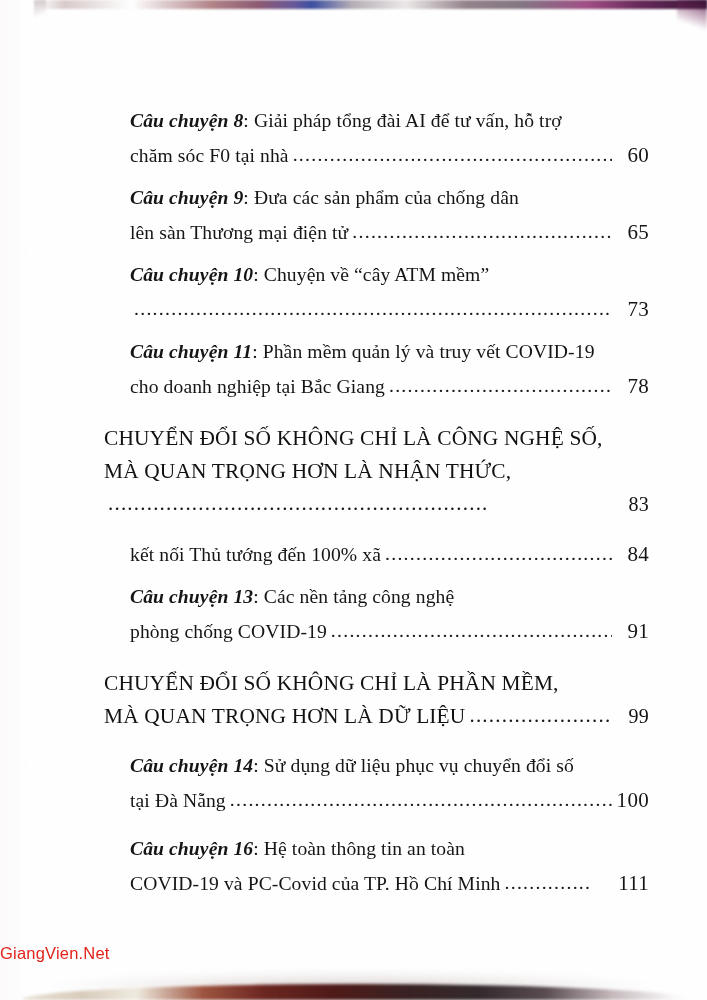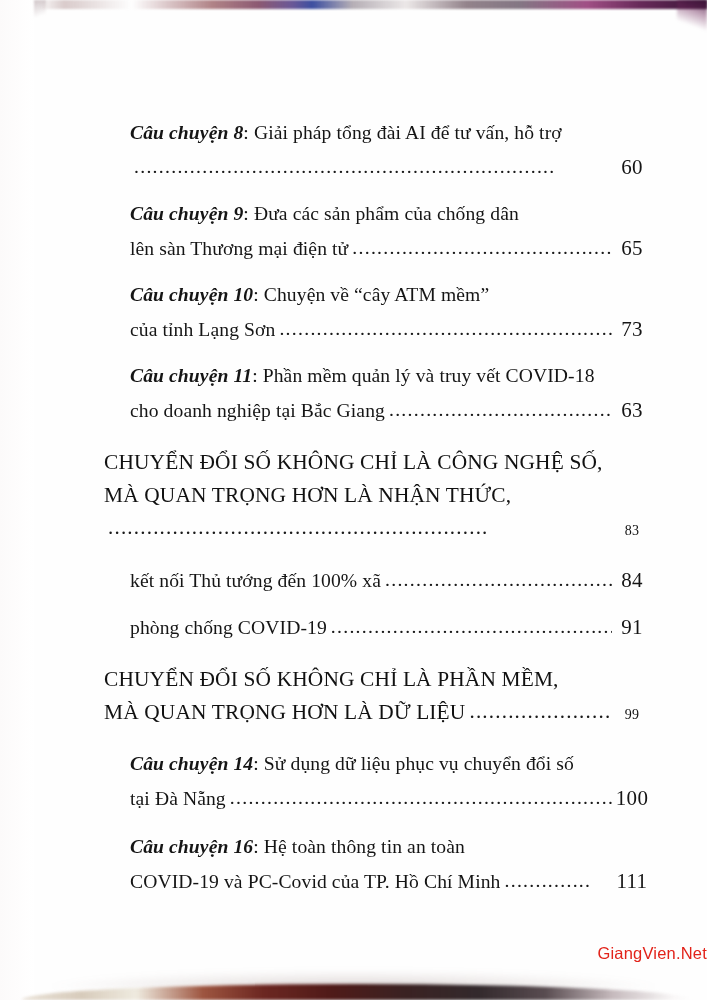--- a/index.html
+++ b/index.html
@@ -124,21 +124,21 @@
 
   .toc-body {
     position: absolute;
     left: 104px;
     top: 104px;
     width: 545px;
   }
 
   
   .entry {
-    margin: 12px 0 8px 0;
+    margin: 0 0 8px 0;
     padding-left: 26px;
     color: #151515;
     font-size: 19.6px;
     line-height: 34px;
     letter-spacing: 0.1px;
   }
   .entry .line1 {
     white-space: nowrap;
   }
   .entry .story-label {
@@ -168,21 +168,21 @@
     white-space: nowrap;
     font-size: 19.6px;
     letter-spacing: 1.3px;
     color: #1a1a1a;
     margin: 0 3px 0 4px;
     position: relative;
     top: -1px;
   }
   .leader-row .pageno {
     flex: 0 0 auto;
-    text-align: center;
+    text-align: right;
     min-width: 34px;
     font-size: 21px;
     letter-spacing: 0.3px;
   }
 
   
   .section {
     margin: 0 0 6px 0;
     padding-left: 0px;
     color: #111111;
@@ -191,34 +191,34 @@
     letter-spacing: 0.15px;
   }
   .section .cap-line {
     white-space: nowrap;
   }
   .section .leader-row .dots {
     font-size: 21px;
     letter-spacing: 1.2px;
   }
   .section .leader-row .pageno {
-    font-size: 14px;
+    font-size: 20px;
   }
 
   .gap-before-section { margin-top: 18px; }
   .gap-after-section  { margin-top: 16px; }
   .entry.wide-gap { margin-bottom: 14px; }
 
   
   .watermark {
     position: absolute;
     left: 0;
     right: 0;
     top: 944px;
-    text-align: right;
+    text-align: left;
     color: #e2231a;
     font-family: "Liberation Sans", "DejaVu Sans", sans-serif;
     font-size: 16.5px;
     letter-spacing: 0.2px;
   }
 </style>
 </head>
 <body>
 
 <div class="page-scan">
@@ -231,20 +231,21 @@
 </div>
 
 <div class="toc">
   <div class="toc-body">
 
     <div class="entry">
       <div class="line1">
         <span class="story-label">Câu chuyện 8</span><span class="story-colon">:</span><span class="title-part1"> Giải pháp tổng đài AI để tư vấn, hỗ trợ</span>
       </div>
       <div class="leader-row">
+        <span class="txt">chăm sóc F0 tại nhà</span>
         <span class="dots">....................................................................</span>
         <span class="pageno">60</span>
       </div>
     </div>
 
     <div class="entry">
       <div class="line1">
         <span class="story-label">Câu chuyện 9</span><span class="story-colon">:</span><span class="title-part1"> Đưa các sản phẩm của chống dân</span>
       </div>
       <div class="leader-row">
@@ -252,34 +253,33 @@
         <span class="dots">............................................................................</span>
         <span class="pageno">65</span>
       </div>
     </div>
 
     <div class="entry">
       <div class="line1">
         <span class="story-label">Câu chuyện 10</span><span class="story-colon">:</span><span class="title-part1"> Chuyện về “cây ATM mềm”</span>
       </div>
       <div class="leader-row">
-        <span class="txt">của tỉnh Lạng Sơn</span>
         <span class="dots">....................................................................................</span>
         <span class="pageno">73</span>
       </div>
     </div>
 
     <div class="entry">
       <div class="line1">
-        <span class="story-label">Câu chuyện 11</span><span class="story-colon">:</span><span class="title-part1"> Phần mềm quản lý và truy vết COVID-18</span>
+        <span class="story-label">Câu chuyện 11</span><span class="story-colon">:</span><span class="title-part1"> Phần mềm quản lý và truy vết COVID-19</span>
       </div>
       <div class="leader-row">
         <span class="txt">cho doanh nghiệp tại Bắc Giang</span>
         <span class="dots">..........................................................</span>
-        <span class="pageno">63</span>
+        <span class="pageno">78</span>
       </div>
     </div>
 
     <div class="section gap-before-section">
       <div class="cap-line">CHUYỂN ĐỔI SỐ KHÔNG CHỈ LÀ CÔNG NGHỆ SỐ,</div>
       <div class="cap-line">MÀ QUAN TRỌNG HƠN LÀ NHẬN THỨC,</div>
       <div class="leader-row">
         <span class="dots">...........................................................</span>
         <span class="pageno">83</span>
       </div>
@@ -287,20 +287,23 @@
 
     <div class="entry gap-after-section">
       <div class="leader-row">
         <span class="txt">kết nối Thủ tướng đến 100% xã</span>
         <span class="dots">...........................................................</span>
         <span class="pageno">84</span>
       </div>
     </div>
 
     <div class="entry">
+      <div class="line1">
+        <span class="story-label">Câu chuyện 13</span><span class="story-colon">:</span><span class="title-part1"> Các nền tảng công nghệ</span>
+      </div>
       <div class="leader-row">
         <span class="txt">phòng chống COVID-19</span>
         <span class="dots">.........................................................................</span>
         <span class="pageno">91</span>
       </div>
     </div>
 
     <div class="section gap-before-section">
       <div class="cap-line">CHUYỂN ĐỔI SỐ KHÔNG CHỈ LÀ PHẦN MỀM,</div>
       <div class="leader-row">

